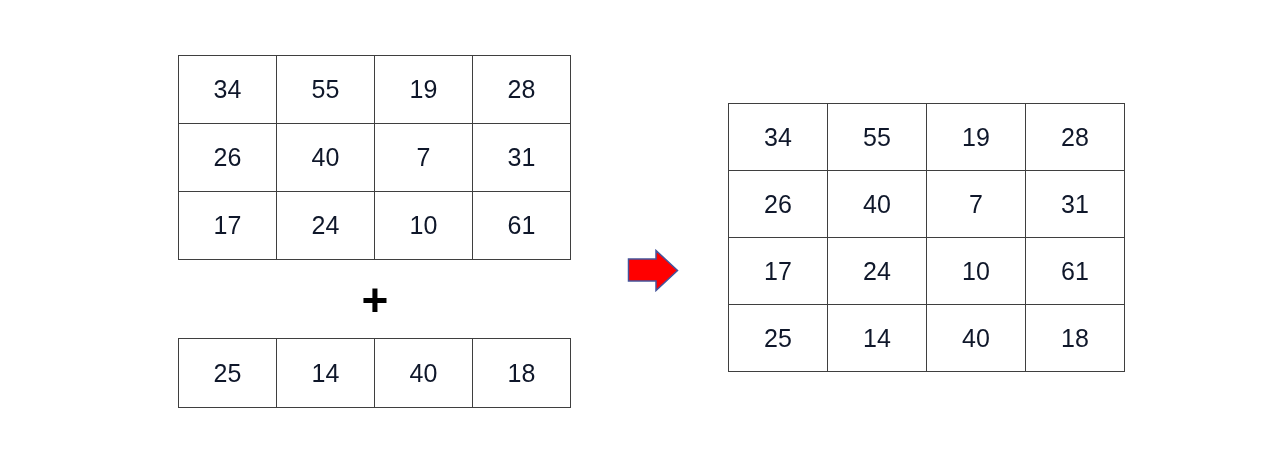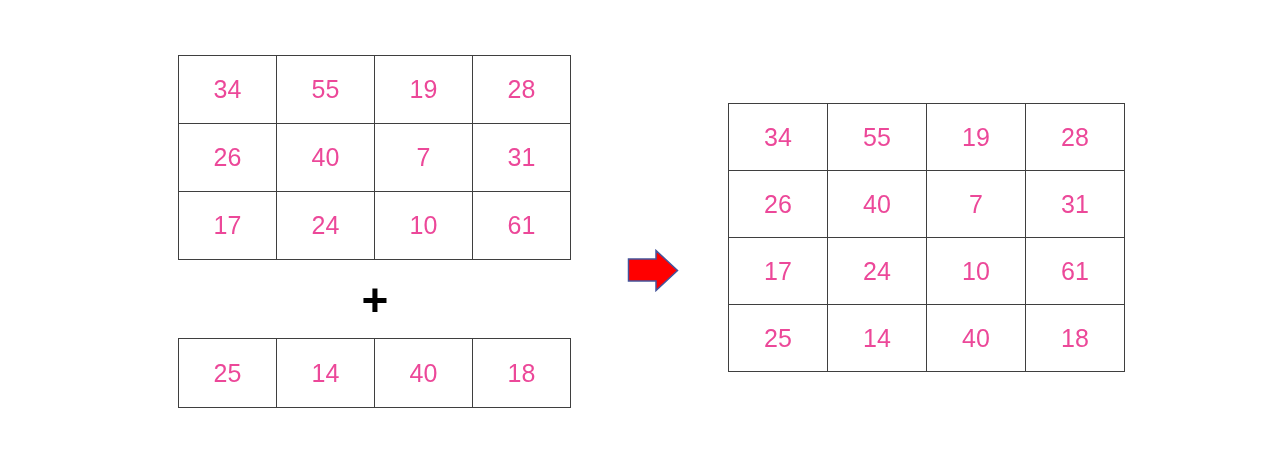--- a/index.html
+++ b/index.html
@@ -19,21 +19,21 @@
     background: #ffffff;
   }
   .cell {
     box-sizing: border-box;
     border-right: 1px solid #3f3f3f;
     border-bottom: 1px solid #3f3f3f;
     display: flex;
     align-items: center;
     justify-content: center;
     font-size: 25px;
-    color: #ec4899;
+    color: #0f172a;
   }
   .source-table {
     left: 178px; top: 55px;
     grid-template-columns: repeat(4, 98px);
     grid-auto-rows: 68px;
   }
   .append-table {
     left: 178px; top: 338px;
     grid-template-columns: repeat(4, 98px);
     grid-auto-rows: 69px;

